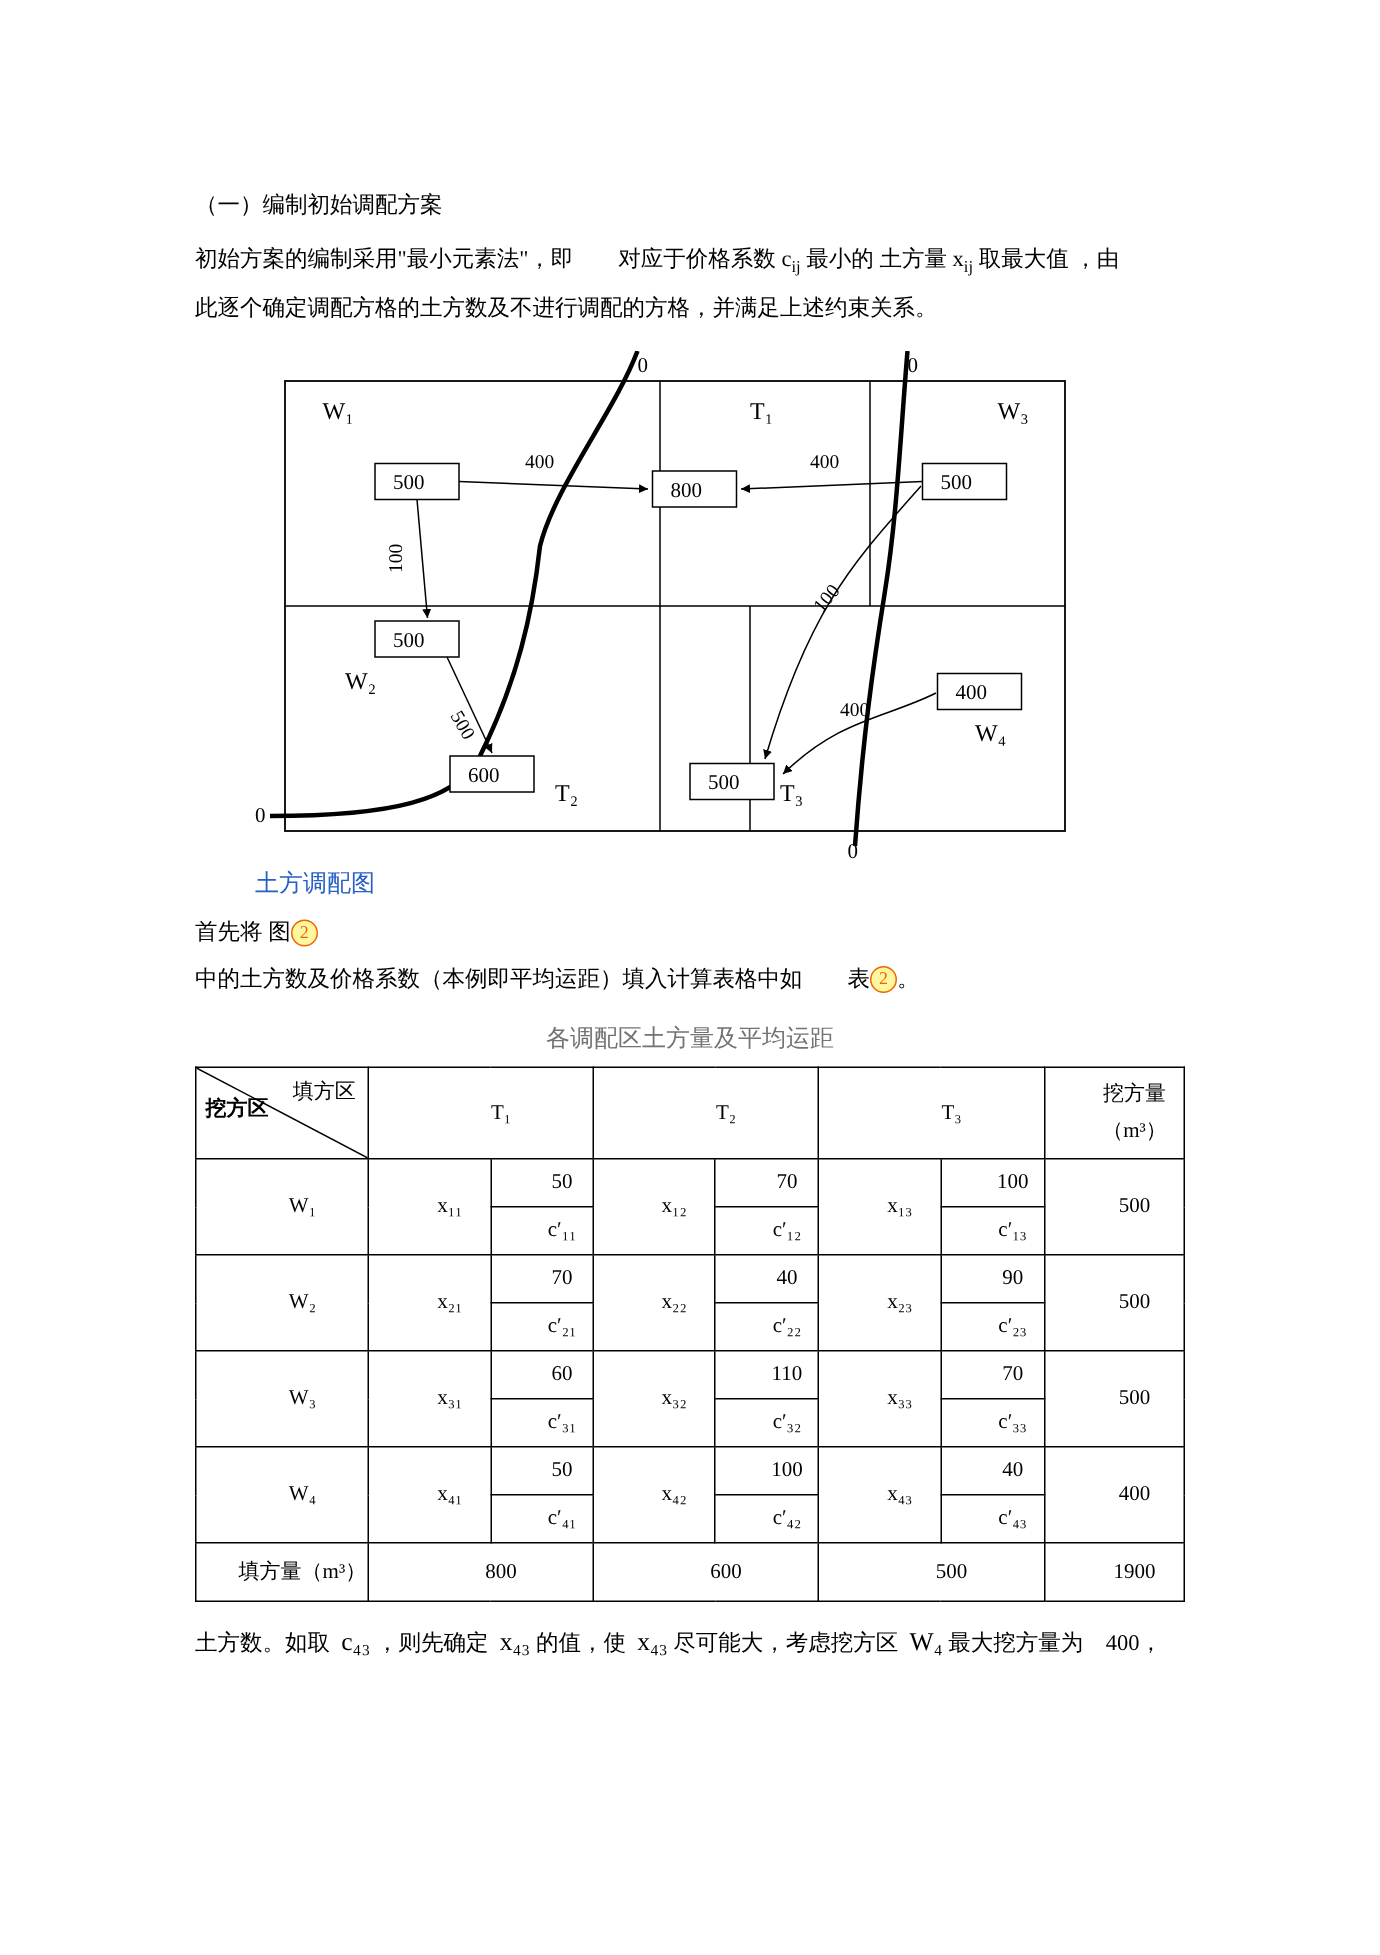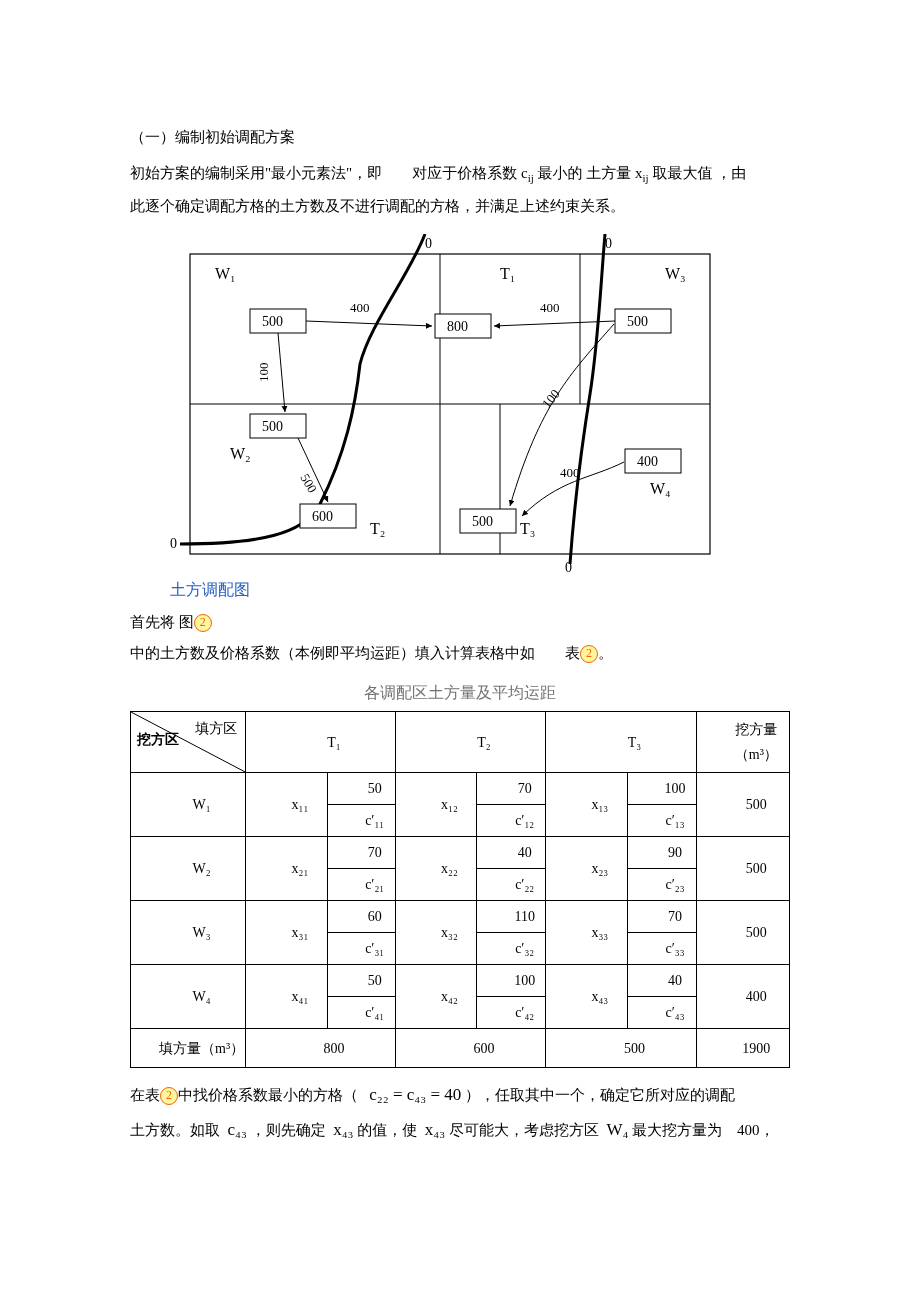--- a/index.html
+++ b/index.html
@@ -207,25 +207,20 @@
     <td>填方量（m³）</td>
     <td colspan="2">800</td>
     <td colspan="2">600</td>
     <td colspan="2">500</td>
     <td>1900</td>
   </tr>
 </tbody>
     </table>
 
 <p>
-  <span>在表</span><span class="circled">2</span><span>中找价格系数最小的方格（</span>
-  &nbsp;&nbsp;<span class="inline-math" style="font-size:17px">c₂₂ = c₄₃ = 40</span>
-  <span>），任取其中一个，确定它所对应的调配</span>
-</p>
-<p>
   <span>土方数。如取</span>
   &nbsp;<span class="inline-math" style="font-size:17px">c₄₃</span>
   <span>，则先确定</span>
   &nbsp;<span class="inline-math" style="font-size:17px">x₄₃</span>
   <span>的值，使</span>
   &nbsp;<span class="inline-math" style="font-size:17px">x₄₃</span>
   <span>尽可能大，考虑挖方区</span>
   &nbsp;<span class="inline-math" style="font-size:17px">W₄</span>
   <span>最大挖方量为　400，</span>
 </p>

